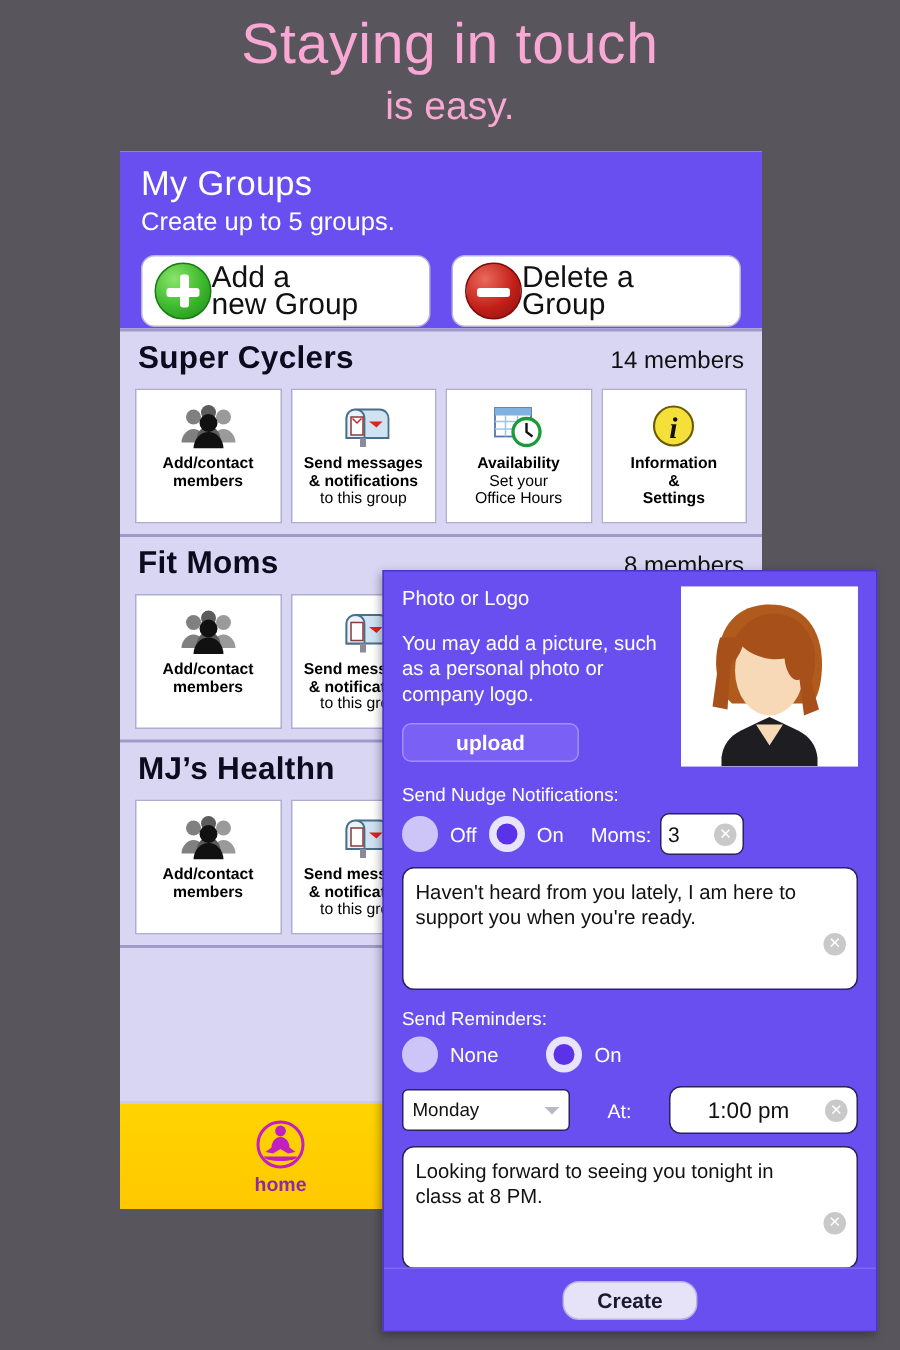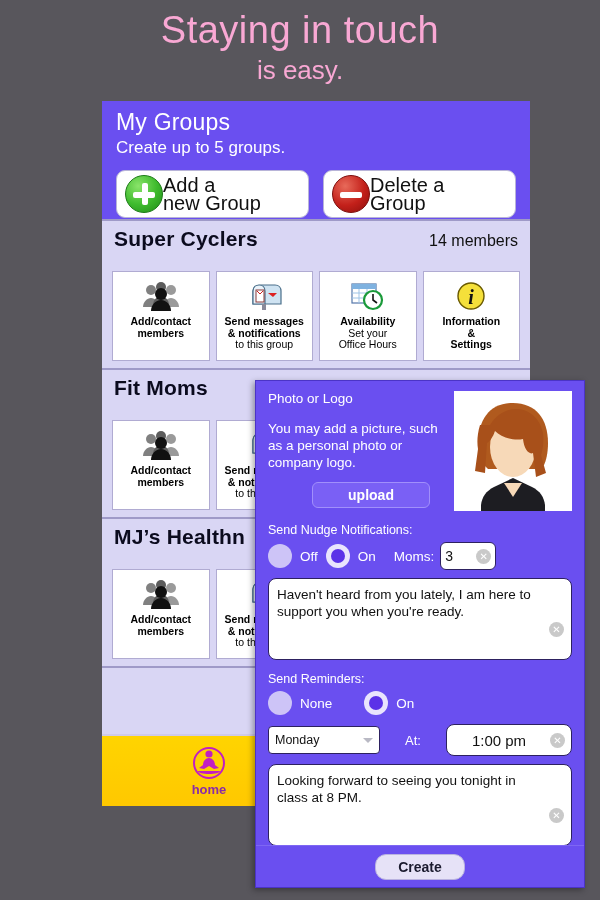--- a/index.html
+++ b/index.html
@@ -18,21 +18,21 @@
   }
   .headline .l1 {
     font-size: 38px; font-weight: 400; letter-spacing: .5px; line-height: 44px;
   }
   .headline .l2 {
     font-size: 26px; font-weight: 400; line-height: 32px; margin-top: 2px;
   }
 
   
   .phone {
-    position: absolute; left: 102px; top: 101px;
+    position: absolute; left: 80px; top: 101px;
     width: 428px; height: 705px;
     background: #d9d6f4;
     overflow: hidden;
   }
 
   
   .app-header {
     background: #6a4ff0; color: #fff;
     padding: 8px 14px 12px 14px;
     height: 118px;
@@ -63,21 +63,21 @@
   }
   .circ .bar-h { left: 7px; right: 7px; top: 16px; height: 6px; }
   .circ .bar-v { top: 7px; bottom: 7px; left: 16px; width: 6px; }
 
   
   .group {
     border-top: 2px solid #9f9ac8;
     padding: 4px 10px 7px 10px;
     background: #d9d6f4;
   }
-  .group-top { display: flex; align-items: baseline; justify-content: space-between; padding: 2px 2px 20px 2px; }
+  .group-top { display: flex; align-items: baseline; justify-content: space-between; padding: 2px 2px 8px 2px; }
   .group-name { font-size: 21px; font-weight: bold; color: #0b0b1e; letter-spacing: .2px; white-space: nowrap; }
   .group-count { font-size: 16px; color: #111; white-space: nowrap; }
 
   .tiles { display: flex; gap: 6px; }
   .tile {
     flex: 1; height: 90px; background: #fff;
     border: 1px solid #b0abd2;
     display: flex; flex-direction: column; align-items: center;
     padding-top: 5px;
   }
@@ -109,21 +109,21 @@
     box-shadow: -2px 2px 6px rgba(0,0,0,.35);
   }
   .ov-top { display: flex; gap: 0; }
   .ov-left { flex: 1; }
   .ov-h { font-size: 13.5px; line-height: 16px; }
   .ov-desc { font-size: 13.5px; line-height: 17px; margin-top: 13px; }
   .upload-btn {
     margin-top: 11px; width: 118px; height: 26px;
     background: #7a60f5; border: 1px solid #a18ffb; border-radius: 6px;
     color: #fff; font-size: 14px; font-weight: bold;
-    display: flex; align-items: center; justify-content: center; margin-left: 44px;
+    display: flex; align-items: center; justify-content: center;
   }
   .avatar {
     width: 118px; height: 120px; background: #fff; flex: none;
     overflow: hidden; position: relative;
   }
 
   .sec-label { font-size: 12.5px; margin-top: 12px; }
   .radio-row { display: flex; align-items: center; gap: 8px; margin-top: 5px; }
   .radio { width: 24px; height: 24px; border-radius: 50%; background: #cdc4f7; flex: none; position: relative; }
   .radio.on { background: #e9e4fd; }

